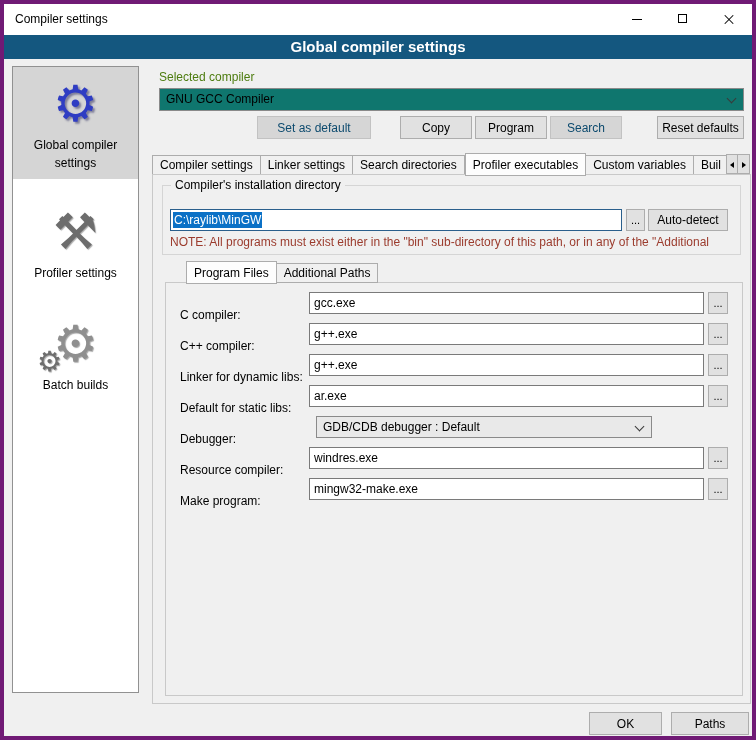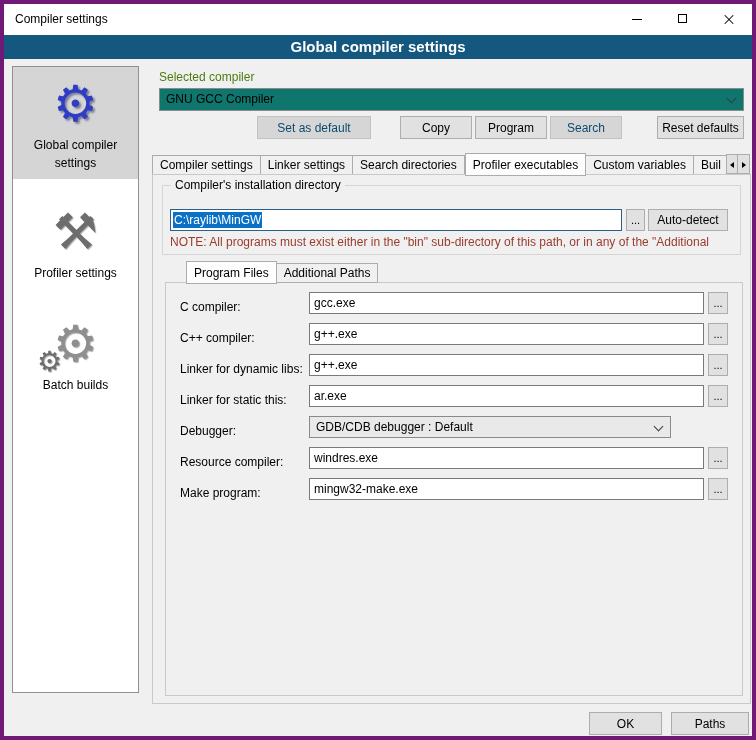--- a/index.html
+++ b/index.html
@@ -96,24 +96,24 @@
   .path-box .sel { display:inline-block; margin:2px 0 0 2px; padding:0 1px; font-size:12px; line-height:16px; background:var(--selection_bg); color:var(--selection_text); white-space:pre; }
 
   .note { position:absolute; left:166px; top:231px; width:575px; font-size:12px; color:var(--note_color); white-space:nowrap; overflow:hidden; z-index:2; }
 
   
   .subtabstrip { position:absolute; left:163px; top:257px; height:22px; display:flex; align-items:flex-end; z-index:2;padding-left:19px; }
   .subpanel { position:absolute; left:161px; top:278px; width:578px; height:414px; background:#F0F0F0; border:1px solid #C9C9C9; z-index:1; }
 
   
   .field-row { position:absolute; left:176px; width:548px; height:23px; z-index:2; }
-  .field-row .flabel { position:absolute; left:0; top:4px; width:128px; line-height:22px; font-size:12px; }
+  .field-row .flabel { position:absolute; left:0; top:12px; width:128px; line-height:22px; font-size:12px; }
   .field-row .finput { left:129px; top:0; width:395px; }
   .field-row .dots   { position:absolute; left:528px; top:0; width:20px; height:22px; font-size:11px; line-height:18px; }
-  .field-row .fcombo { left:129px; top:0; width:362px; height:22px; }
+  .field-row .fcombo { left:136px; top:0; width:336px; height:22px; }
 
   .dots-sm { position:absolute; left:622px; top:205px; width:19px; height:22px; font-size:11px; line-height:18px; z-index:2; }
   .autodetect { position:absolute; left:644px; top:205px; width:80px; height:22px; z-index:2; }
 
   
   .ok-btn { position:absolute; left:585px; top:708px; width:73px; height:23px; }
   .cancel-btn { position:absolute; left:667px; top:708px; width:78px; height:23px; }
 </style>
 </head>
 <body>
@@ -215,21 +215,21 @@
     <button class="btn dots">...</button>
   </div>
 
   <div class="field-row" style="top:350px;">
     <span class="flabel">Linker for dynamic libs:</span>
     <input class="tb-input finput" value="g++.exe" style="">
     <button class="btn dots">...</button>
   </div>
 
   <div class="field-row" style="top:381px;">
-    <span class="flabel">Linker for static this:</span>
+    <span class="flabel">Default for static libs:</span>
     <input class="tb-input finput" value="ar.exe" style="">
     <button class="btn dots">...</button>
   </div>
 
   <div class="field-row" style="top:412px;">
     <span class="flabel">Debugger:</span>
     <div class="combo gray fcombo">
       <span class="val">GDB/CDB debugger : Default</span>
       <span class="chev"></span>
     </div>

